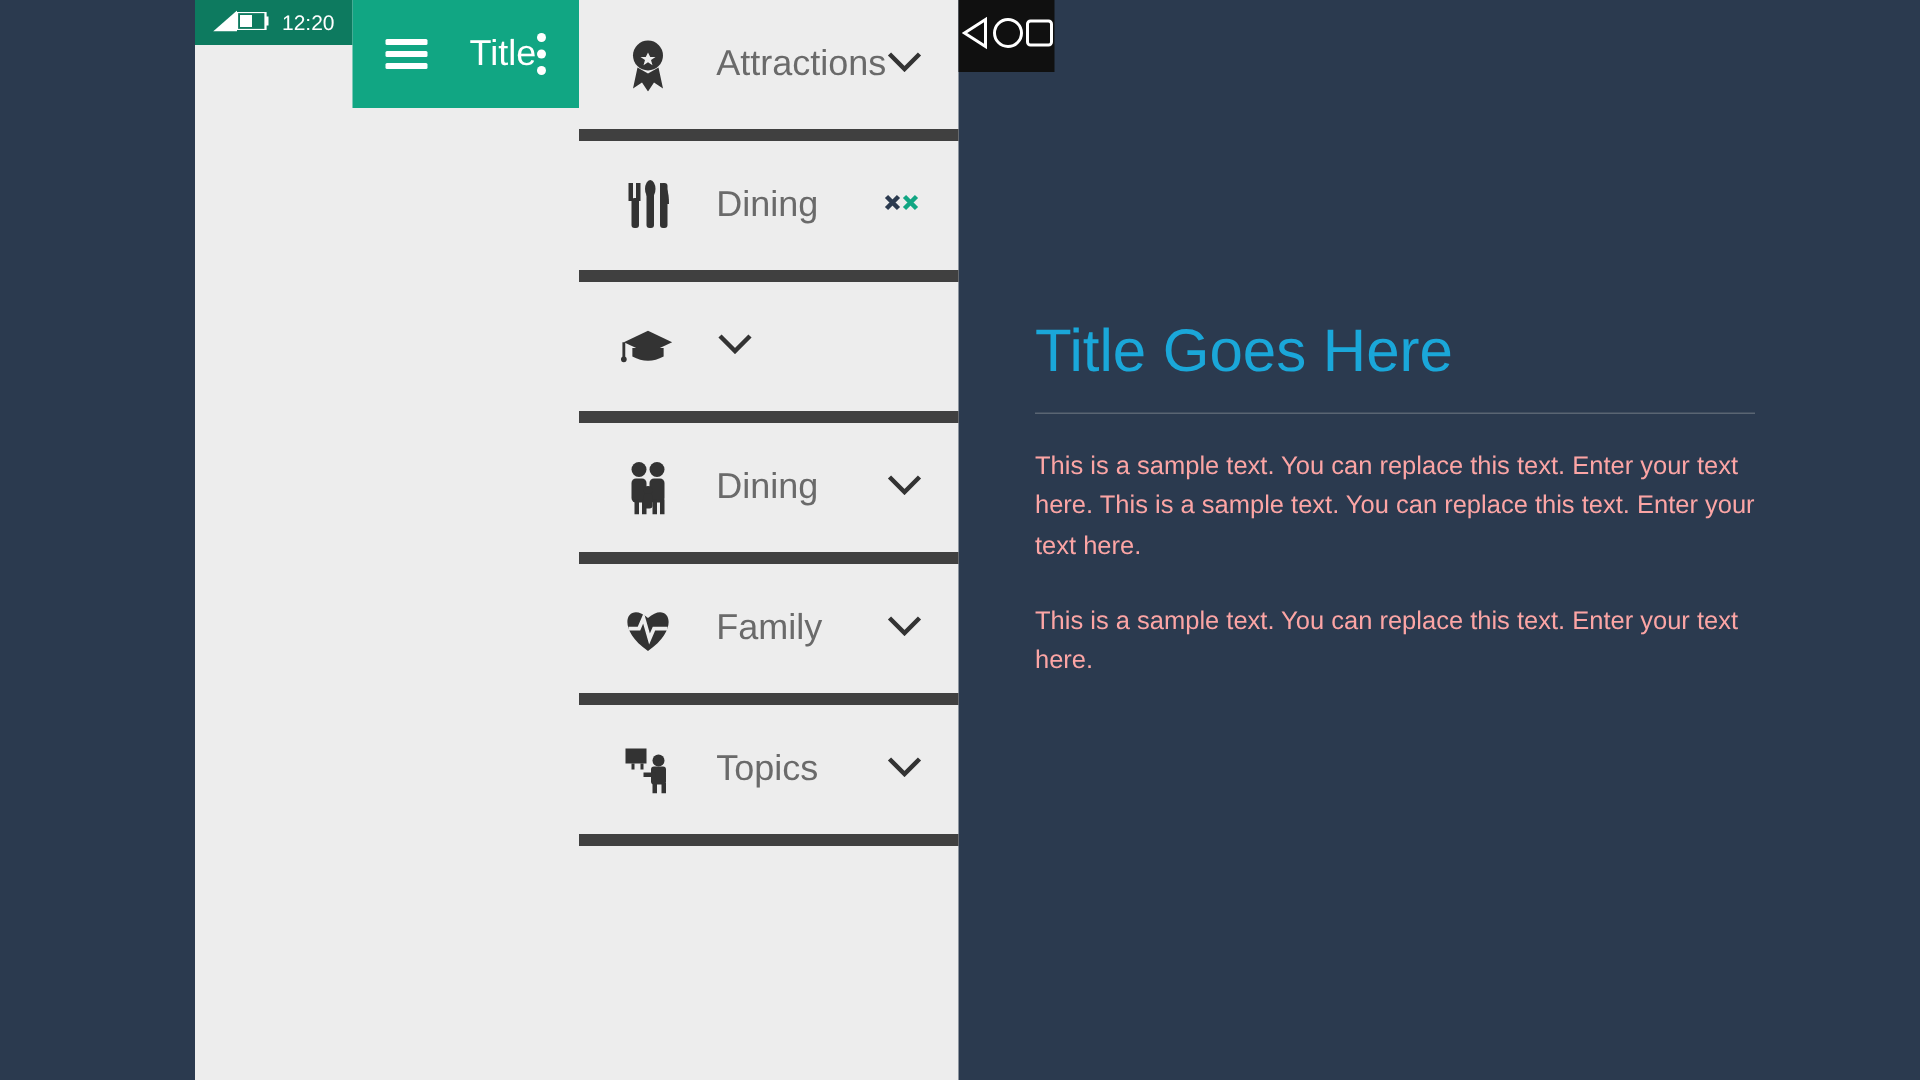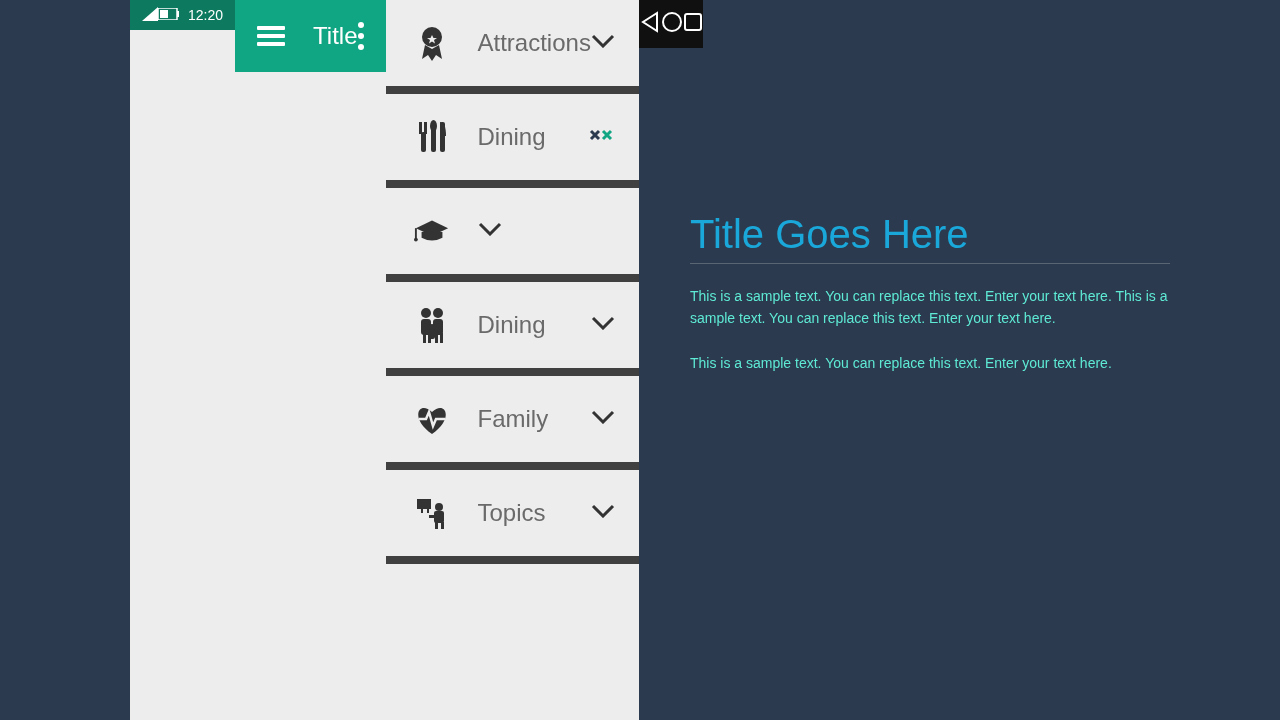--- a/index.html
+++ b/index.html
@@ -117,28 +117,28 @@
     position: absolute;
     left: 690px;
     top: 212px;
     width: 480px;
     color: #fff;
   }
   .right-title {
     font-size: 40px;
     font-weight: 400;
     color: #1aa7d9;
-    padding-bottom: 6px;
+    padding-bottom: 18px;
     border-bottom: 1px solid #5a6573;
     margin-bottom: 22px;
   }
   .right-body {
-    font-size: 14px;
+    font-size: 17px;
     line-height: 1.55;
-    color: #5eead4;
+    color: #fca5a5;
   }
   .right-body p { margin-bottom: 24px; }
 </style>
 </head>
 <body>
 
 <div class="phone">
 
   <div class="status-bar">
     <div class="status-left">

